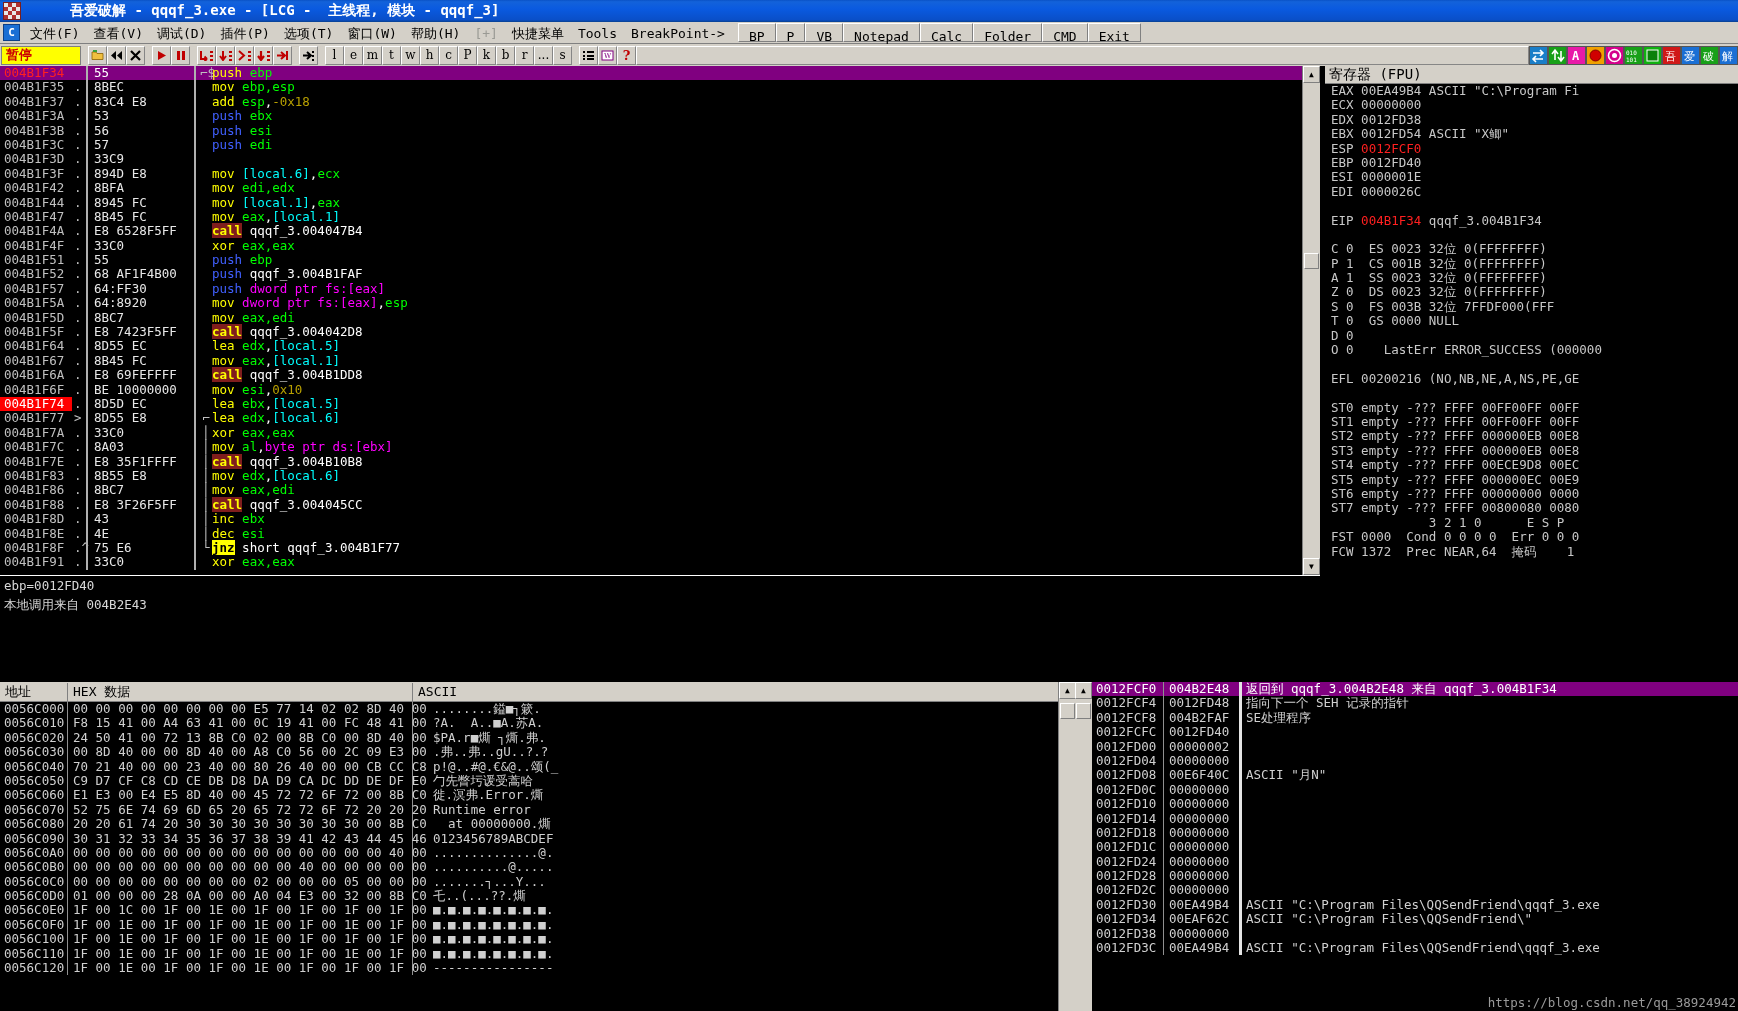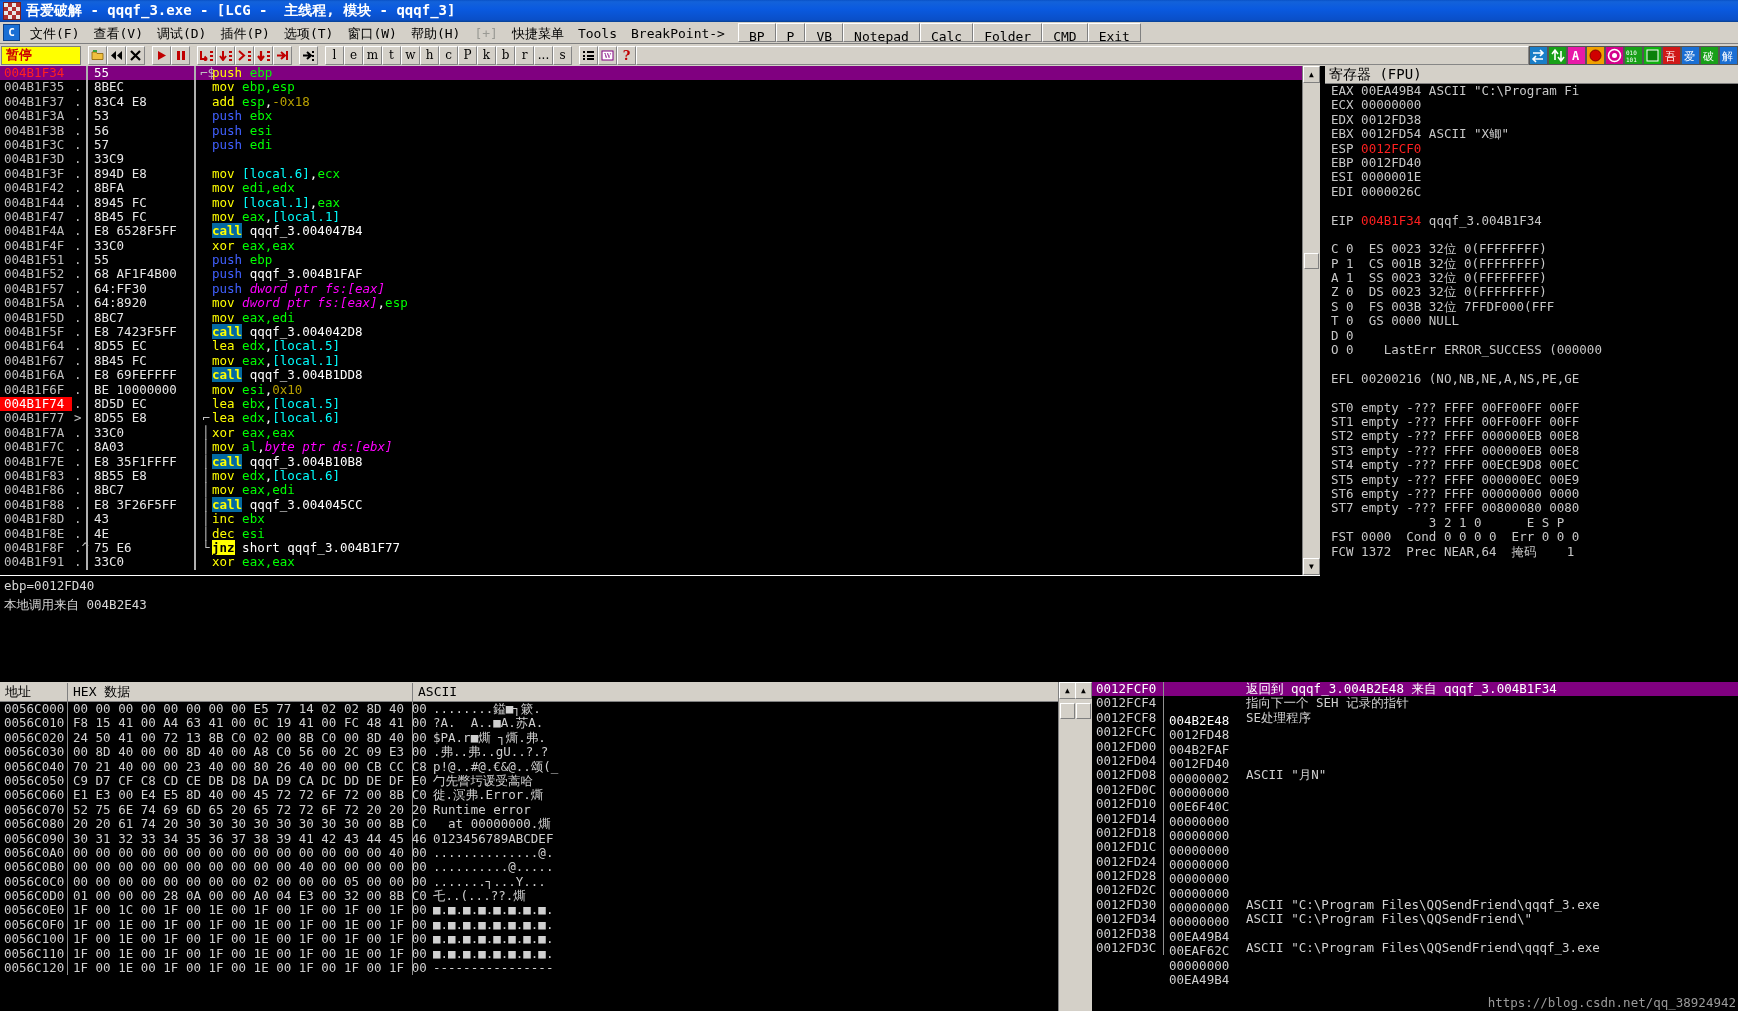--- a/index.html
+++ b/index.html
@@ -22,21 +22,21 @@
     padding-left:3px;
   }
   .titlebar .tico{
     width:16px;height:16px;margin-right:5px;flex:0 0 auto;
     background:
       linear-gradient(45deg,#b03030 25%,transparent 25%,transparent 75%,#b03030 75%),
       linear-gradient(45deg,#b03030 25%,#e8e8e8 25%,#e8e8e8 75%,#b03030 75%);
     background-size:8px 8px;background-position:0 0,4px 4px;
     border:1px solid #7a1f1f;
   }
-  .titlebar .ttxt{white-space:pre;letter-spacing:0px;}
+  .titlebar .ttxt{white-space:pre;letter-spacing:0px;margin-left:44px;}
 
   
   .menubar{
     height:21px;background:#d4d0c8;display:flex;align-items:stretch;
     border-bottom:1px solid #808080;
     font-family:"DejaVu Sans Mono","Liberation Mono",monospace;font-size:13px;
   }
   .menubar .mlogo{
     width:17px;height:17px;margin:2px 3px 0 3px;flex:0 0 auto;
     background:#1a6fd4;color:#fff;font-size:11px;font-weight:bold;
@@ -92,24 +92,24 @@
   .c-bar{width:2px;flex:0 0 auto;background:#b0b0b0;margin-right:6px;}
   .c-hex{width:100px;flex:0 0 auto;color:#e8e8e8;}
   .c-bar2{width:2px;flex:0 0 auto;background:#b0b0b0;margin-right:4px;}
   .c-jmp{width:12px;flex:0 0 auto;color:#c0c0c0;text-align:center;}
   .c-ins{flex:1 1 auto;}
   .drow.sel{background:#800080;}
   .drow.sel .c-hex,.drow.sel .c-mark{color:#fff;}
   .op-mov{color:#ffff00;} .op-push{color:#4060ff;}
   .op-xor{color:#ffff00;} .op-lea{color:#ffff00;} .op-add{color:#ffff00;}
   .op-inc{color:#ffff00;} .op-dec{color:#ffff00;}
-  .op-call{background:#0369a1;color:#ffff00;font-weight:bold;}
+  .op-call{background:#7f1d1d;color:#ffff00;font-weight:bold;}
   .op-jnz{background:#ffff00;color:#000;font-weight:bold;}
   .reg{color:#00ff00;} .loc{color:#00ffff;} .num{color:#b8a000;}
-  .sym{color:#ffffff;} .mem{color:#ff00ff;font-style:italic;} .plain{color:#ffffff;}
+  .sym{color:#ffffff;} .mem{color:#ff00ff;} .plain{color:#ffffff;}
   .drow.sel .op-mov,.drow.sel .op-push{color:#ffff00;}
 
   .dscroll{position:absolute;right:0;top:0;width:17px;height:509px;background:#d4d0c8;border-left:1px solid #808080;}
   .sbtn{width:17px;height:17px;background:#d4d0c8;border-left:1px solid #fff;border-top:1px solid #fff;border-right:1px solid #808080;border-bottom:1px solid #808080;box-sizing:border-box;display:flex;align-items:center;justify-content:center;font-size:8px;color:#000;}
   .sthumb{width:15px;height:16px;background:#d4d0c8;border-left:1px solid #fff;border-top:1px solid #fff;border-right:1px solid #808080;border-bottom:1px solid #808080;margin:1px;box-sizing:border-box;}
 
   
   .regpanel{position:absolute;left:1325px;top:0;width:413px;height:630px;background:#000;overflow:hidden;}
   .regtitle{height:17px;background:#d4d0c8;color:#000;font-size:14px;
             font-family:"DejaVu Sans Mono","Liberation Mono",monospace;
@@ -138,21 +138,21 @@
         font-family:"DejaVu Sans Mono","Liberation Mono",monospace;}
   .hx-a{width:68px;flex:0 0 auto;padding-left:4px;box-sizing:border-box;border-right:1px solid #909090;}
   .hx-h{width:345px;flex:0 0 auto;padding-left:5px;box-sizing:border-box;border-right:1px solid #909090;}
   .hx-s{flex:1 1 auto;padding-left:20px;}
 
   
   .stackwin{position:absolute;left:1075px;top:616px;width:663px;height:329px;background:#000;}
   .srow{height:14.4px;line-height:14.4px;display:flex;font-size:12.5px;white-space:pre;color:#d0d0d0;
         font-family:"DejaVu Sans Mono","Liberation Mono",monospace;}
   .sk-a{width:72px;flex:0 0 auto;padding-left:4px;box-sizing:border-box;border-right:1px solid #909090;}
-  .sk-v{width:78px;flex:0 0 auto;padding-left:5px;box-sizing:border-box;border-right:3px solid #e5e5e5;margin-top:32px;}
+  .sk-v{width:78px;flex:0 0 auto;padding-left:5px;box-sizing:border-box;border-right:3px solid #e5e5e5;}
   .sk-c{flex:1 1 auto;padding-left:4px;}
   .srow.sel{background:#800080;color:#fff;}
 
   .stkscroll{position:absolute;left:1075px;top:616px;width:17px;height:329px;background:#d4d0c8;}
   .dumpscroll{position:absolute;left:1058px;top:616px;width:17px;height:329px;background:#d4d0c8;border-left:1px solid #808080;}
 
   .wm{position:absolute;right:2px;bottom:1px;color:#9a9a9a;font-size:12.5px;
       font-family:"DejaVu Sans Mono","Liberation Mono",monospace;margin-top:28px;}
 </style>
 </head>

